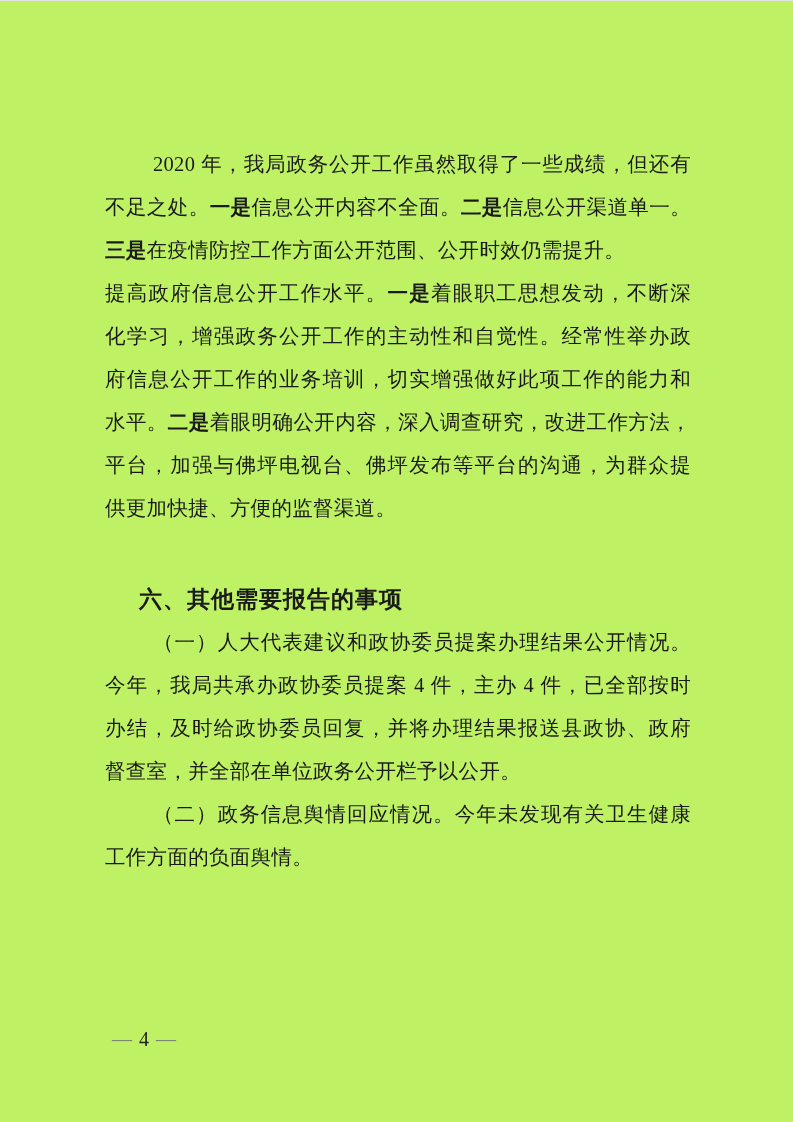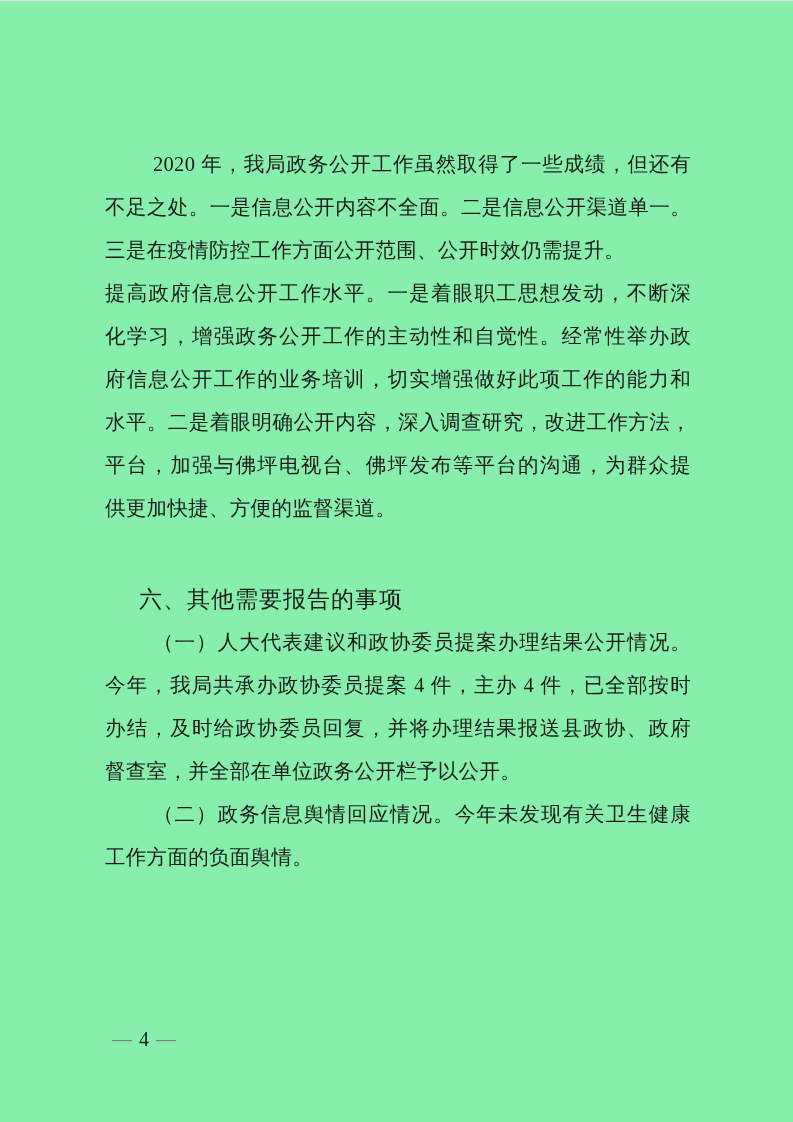--- a/index.html
+++ b/index.html
@@ -4,21 +4,21 @@
 <style>
   html, body {
     margin: 0;
     padding: 0;
     background: #ffffff;
   }
   .page {
     position: relative;
     width: 793px;
     height: 1122px;
-    background: #86efac;
+    background: #bef264;
     overflow: hidden;
     border-top: 1px solid #e2e2e2;
     color: #1a1a1a;
     font-family: "Liberation Serif", "DejaVu Serif", serif;
   }
   .text-block {
     position: absolute;
     left: 105px;
     top: 142px;
     width: 586px;
@@ -31,21 +31,21 @@
     letter-spacing: 0.3px;
     color: #1a1a1a;
   }
   
   .line.justify {
     white-space: normal;
     text-align: justify;
     text-align-last: justify;
   }
   .line.indent { text-indent: 48px; }
-  .run-bold { font-weight: normal; }
+  .run-bold { font-weight: bold; }
   .para.f-song .line { font-family: "Liberation Serif", "DejaVu Serif", serif; }
   .para.f-kai  .line { font-family: Liberation Serif, serif; }
   .para.f-hei  .line {
     font-family: "Liberation Sans", "DejaVu Sans", sans-serif;
     font-weight: bold;
     font-size: 23px;
     letter-spacing: 1px;
   }
   .para.f-hei .line.indent { text-indent: 34px; margin-top: 48px; }
   .page-footer {

